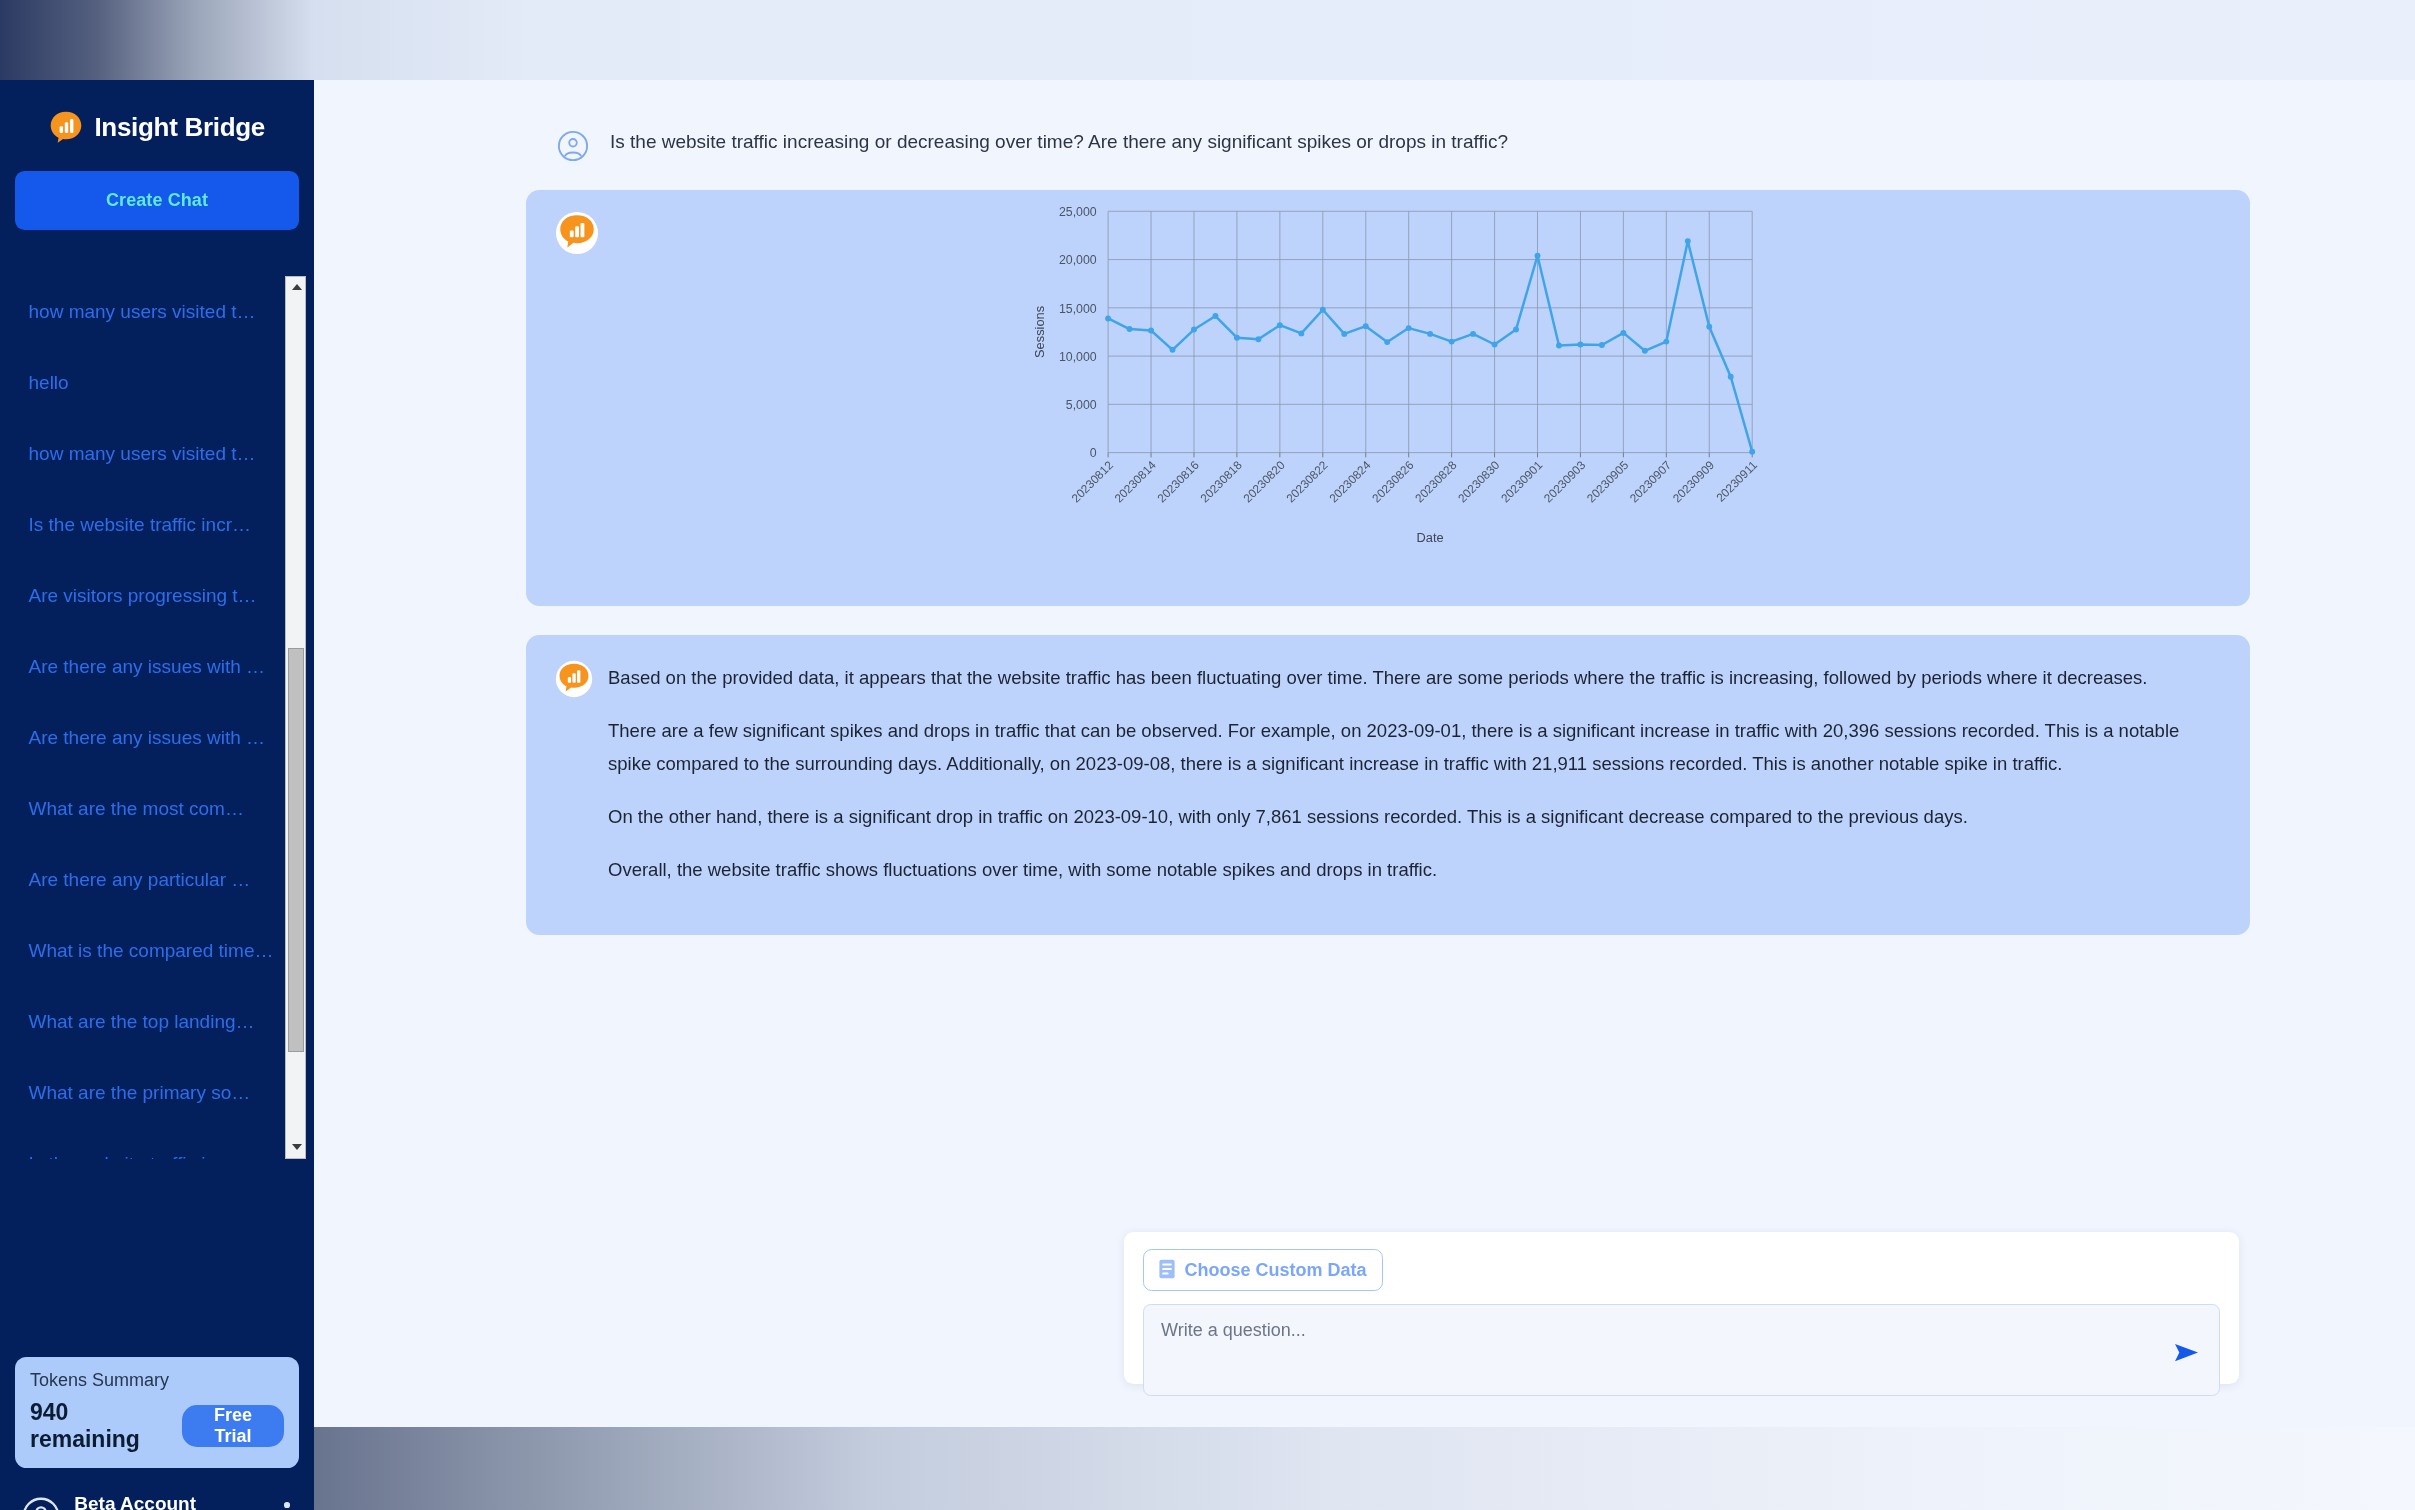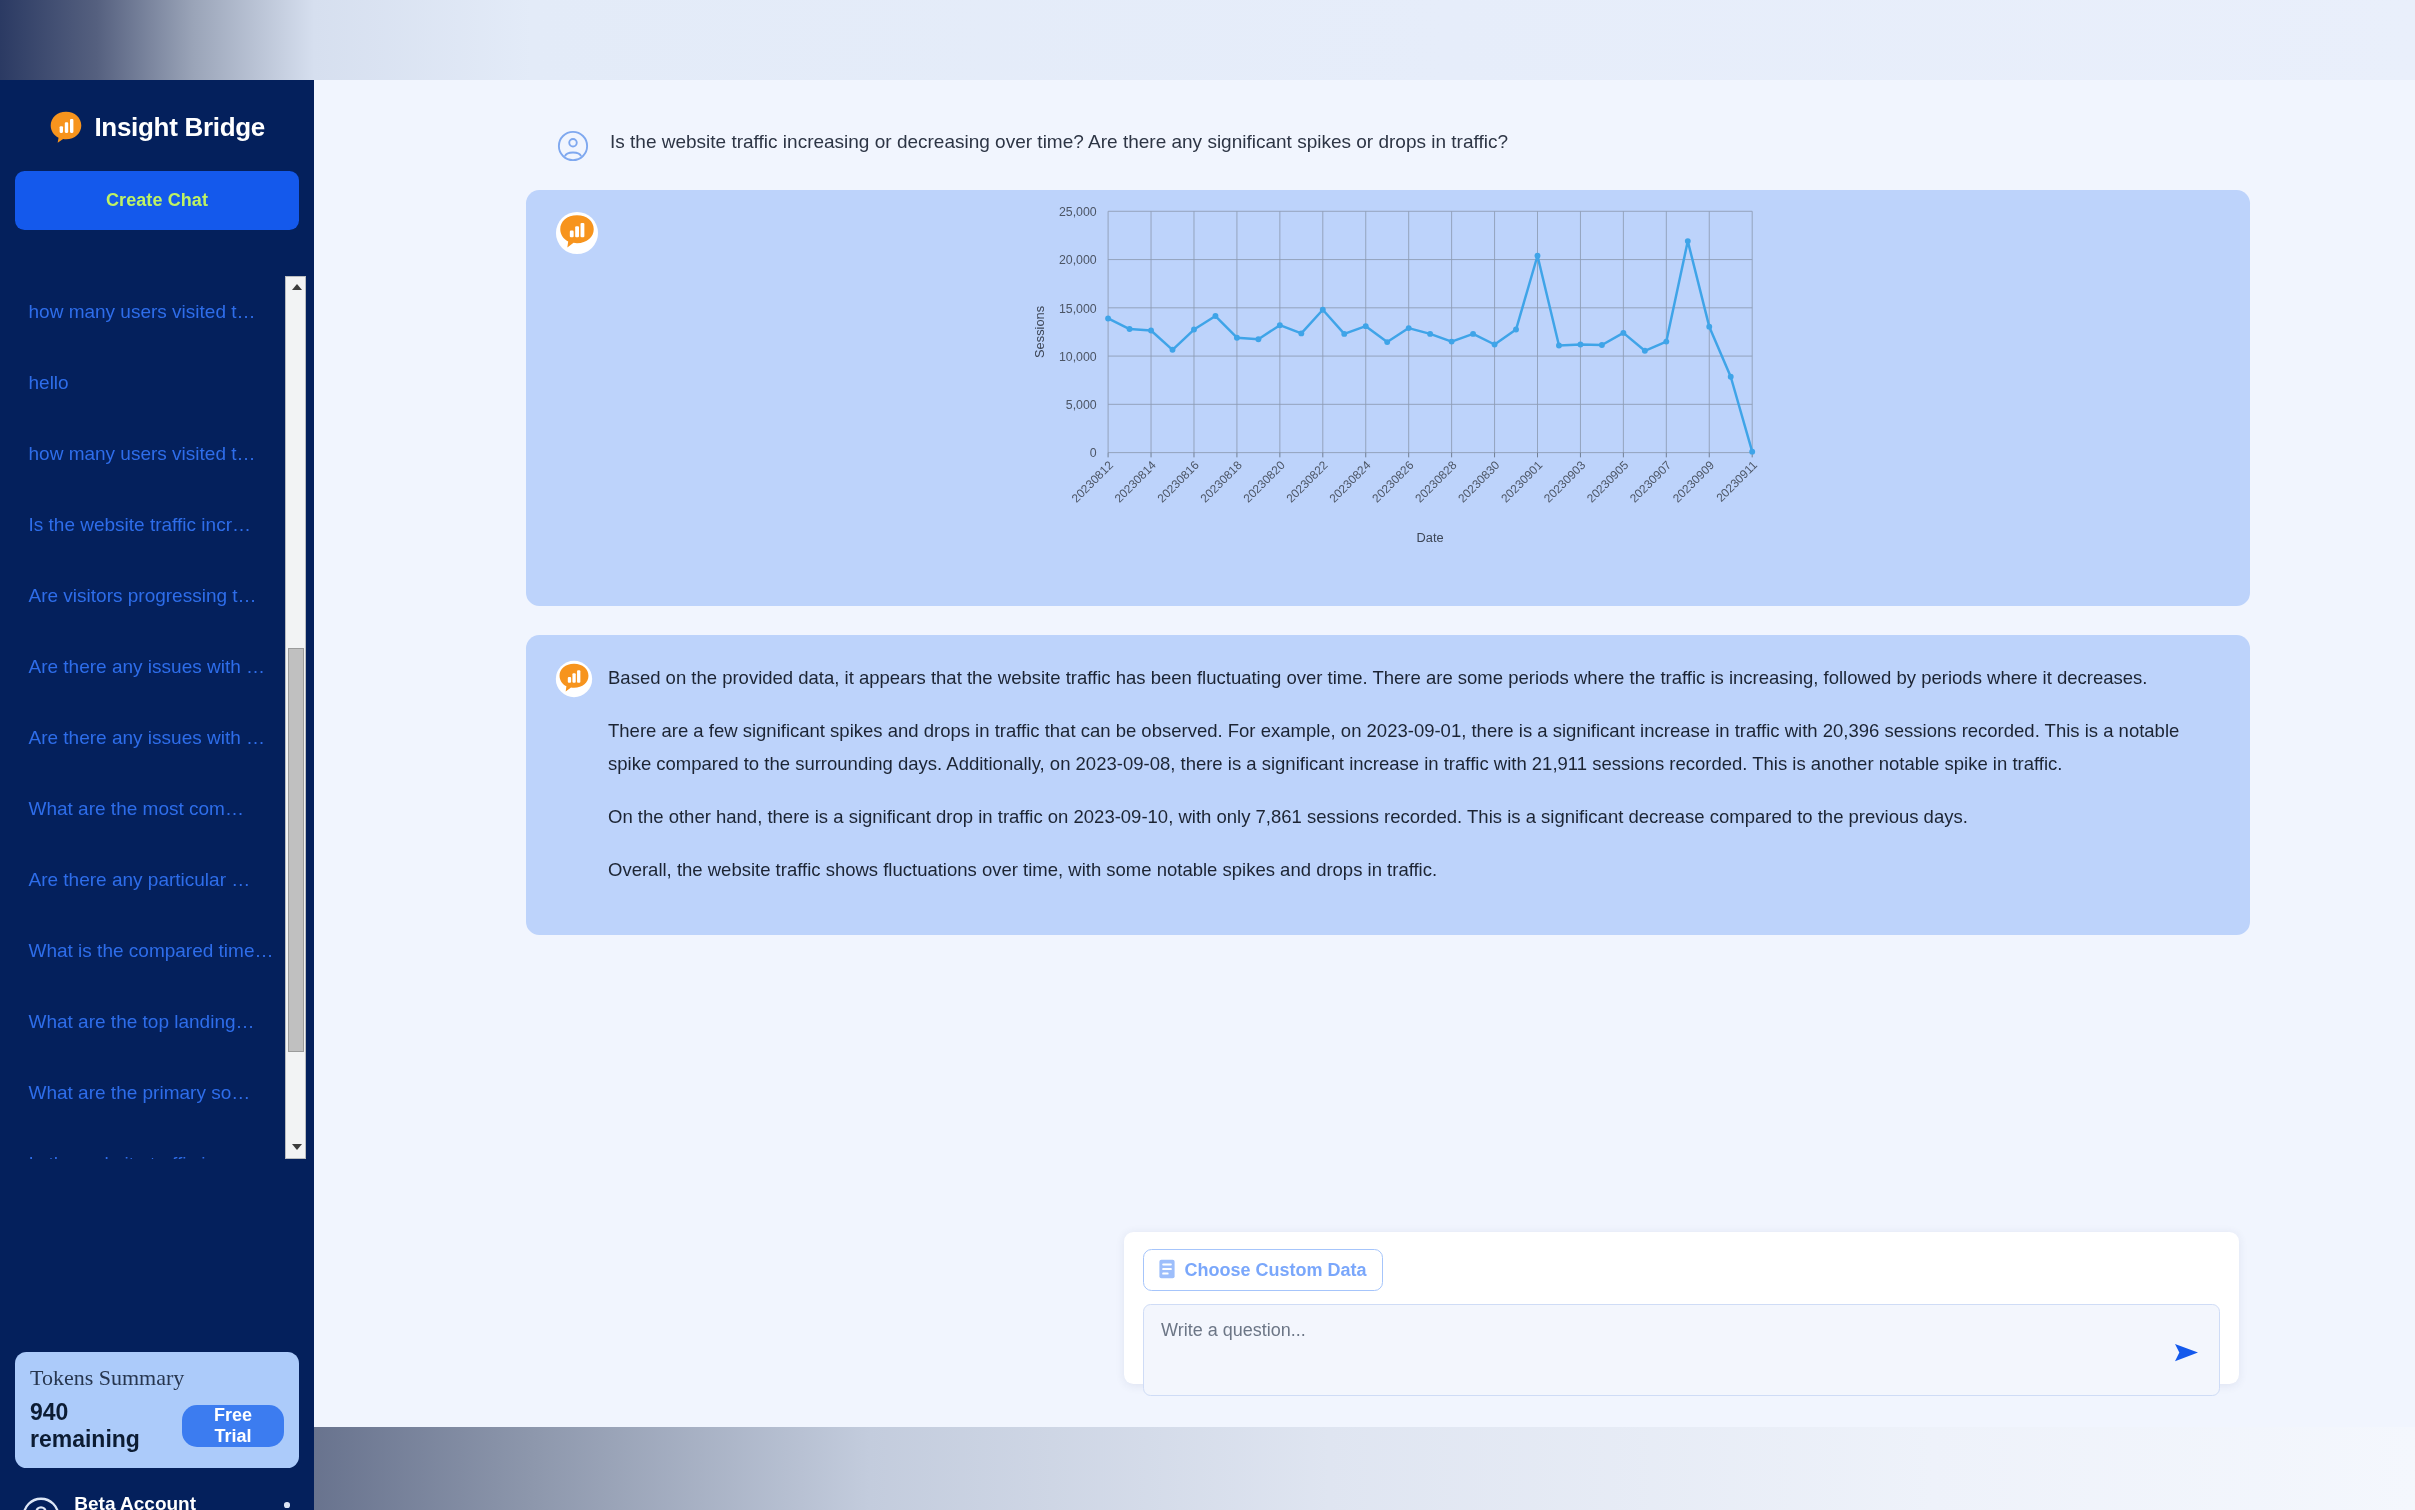--- a/index.html
+++ b/index.html
@@ -37,21 +37,21 @@
     display: flex; align-items: center; justify-content: center;
     gap: 11.4px; padding: 30px 0 21px 0;
   }
   .brand-logo { width: 34px; height: 34px; position: relative; flex: 0 0 auto; }
   .brand-name {
     color: #ffffff; font-size: 26px; font-weight: 700; letter-spacing: -0.3px;
   }
   .create-chat {
     margin: 5.7px 15px 0 15px;
     background: #1459ec;
-    color: #bef264;
+    color: #5eead4;
     border: none; border-radius: 9.5px;
     height: 59px;
     font-size: 18px; font-weight: 700;
     font-family: "Liberation Sans", sans-serif;
     cursor: pointer;
     letter-spacing: 0.1px;
   }
 
   
   .chat-list-wrap {
@@ -101,21 +101,21 @@
     cursor: grab;
   }
 
   
   .tokens-box {
     margin: auto 15px 0 15px;
     background: #accbfa;
     border-radius: 11.4px;
     padding: 13.3px 15px 15px 15px;
   }
-  .tokens-title { color: #27364f; font-size: 22px; margin-bottom: 7.6px; font-family: Liberation Serif, serif; }
+  .tokens-title { color: #27364f; font-size: 18px; margin-bottom: 7.6px; }
   .tokens-row { display: flex; align-items: center; gap: 13.3px; }
   .tokens-remaining { color: #0c1c33; font-size: 23px; font-weight: 700; }
   .free-trial {
     background: #3c7cf0; color: #ffffff;
     font-size: 18px; font-weight: 700;
     border-radius: 15px; padding: 0 15px;
     border: none; cursor: pointer;
     font-family: "Liberation Sans", sans-serif;
   }
 

